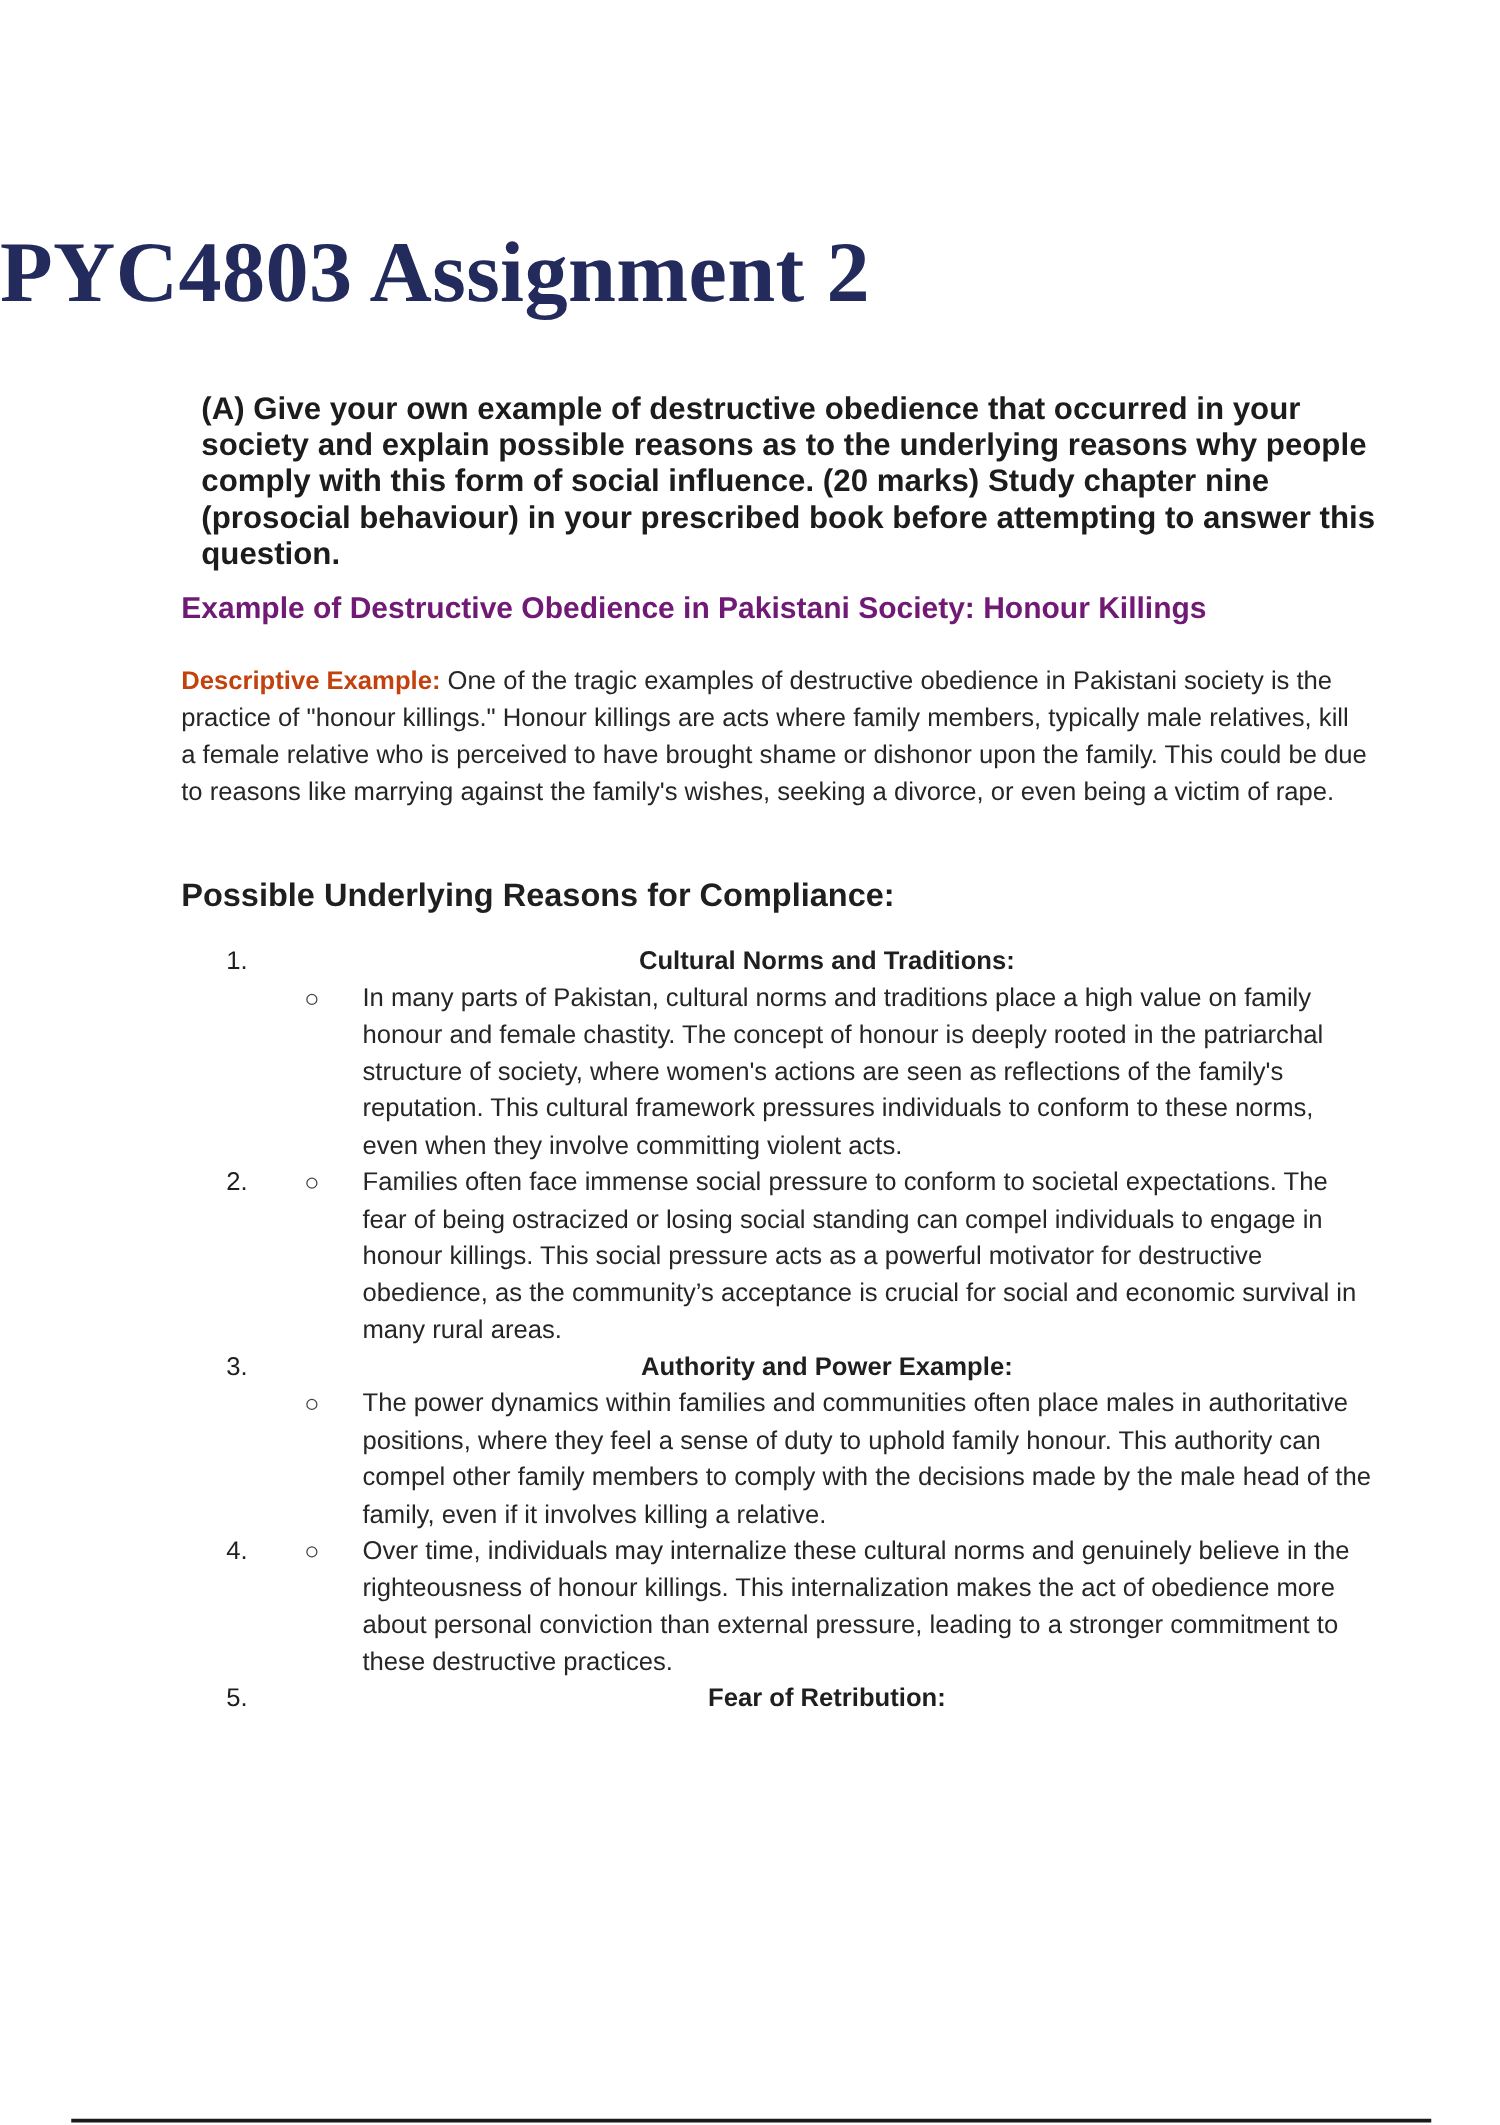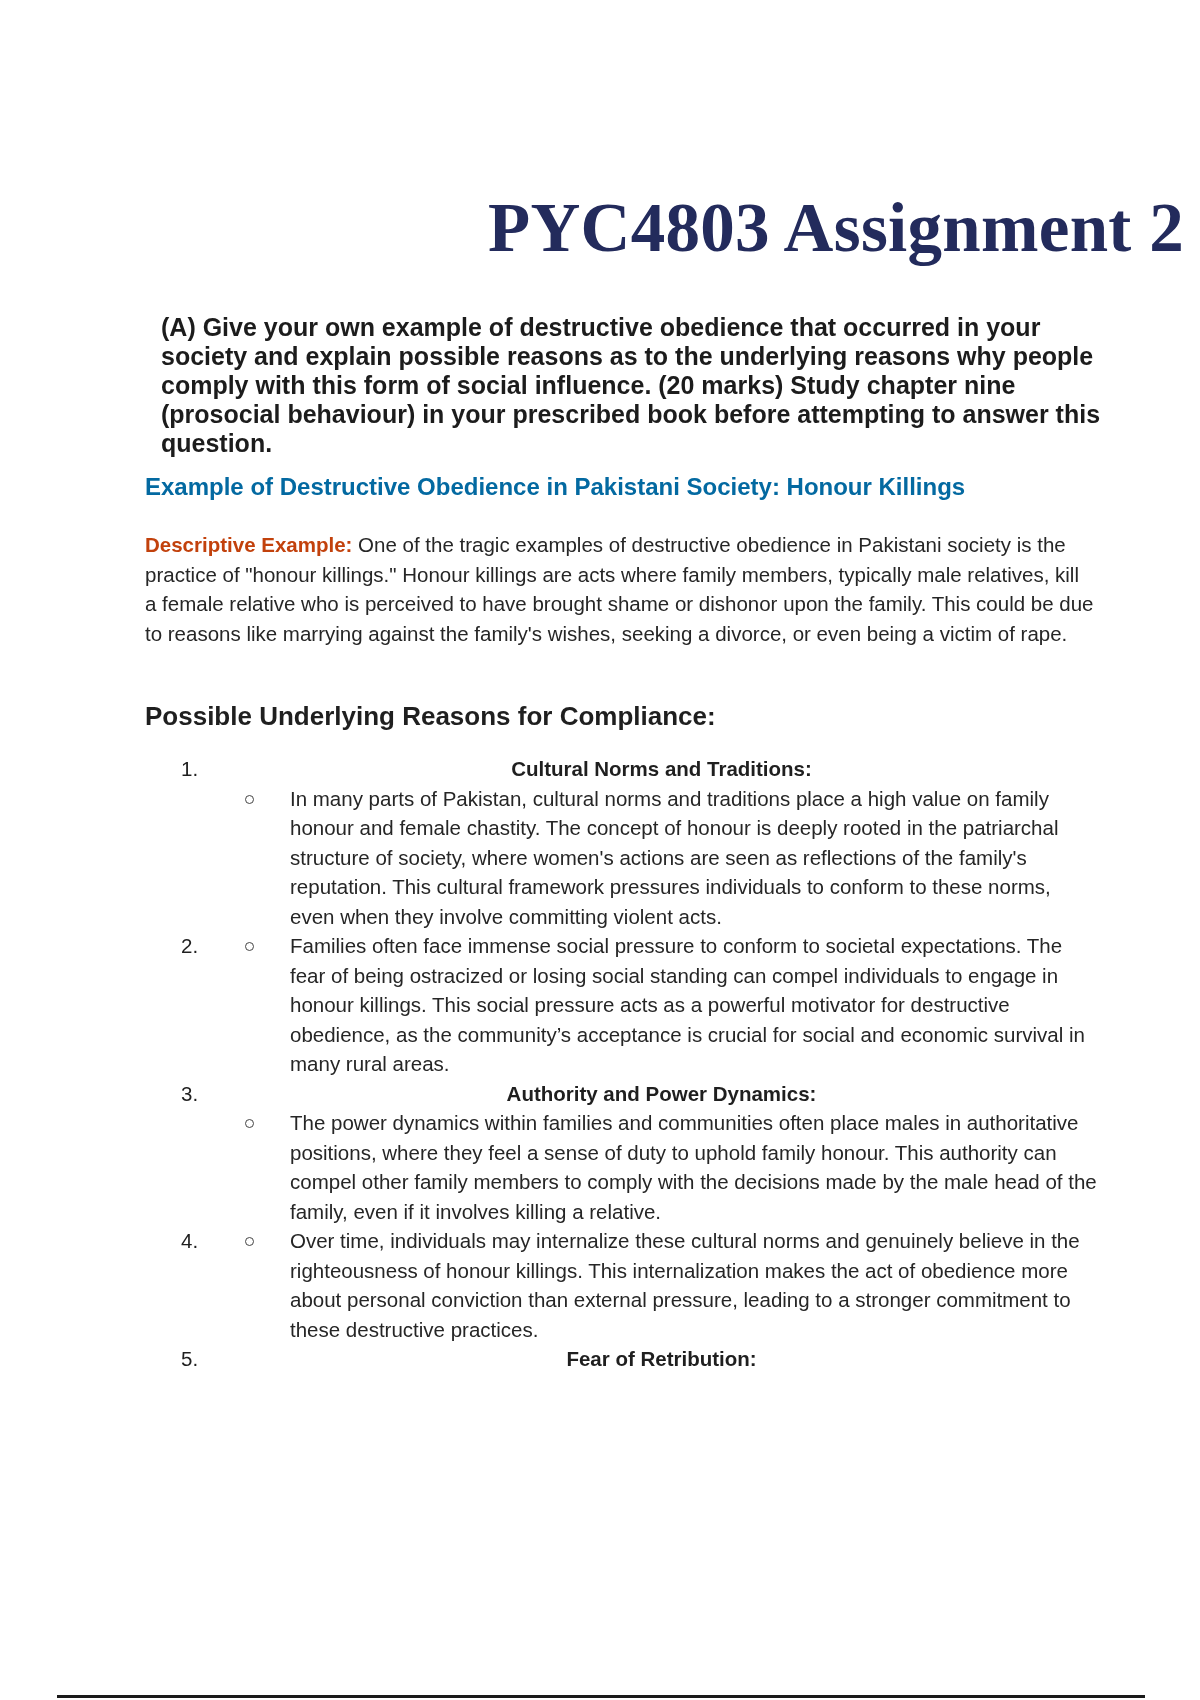--- a/index.html
+++ b/index.html
@@ -1,24 +1,24 @@
 <!DOCTYPE html>
 <html><head>
 <meta charset="utf-8">
 <style>
   html, body { margin: 0; padding: 0; background: #ffffff; }
   body { width: 1200px; height: 1700px; position: relative; overflow: hidden;
          font-family: "Liberation Sans", sans-serif; color: #1f1f1f; }
-  .title { position: absolute; top: 188px; left: 0; width: 1184px; text-align: right;
+  .title { position: absolute; top: 178px; left: 0; width: 1184px; text-align: left;
            font-family: "Liberation Serif", serif; font-weight: bold; font-size: 69px;
            color: #232b5c; letter-spacing: 0.3px; margin: 0; line-height: 80px; }
   .question { position: absolute; top: 297px; left: 145px; width: 945px;
               font-weight: bold; font-size: 25px; line-height: 29px; color: #1c1c1c; margin: 16px; }
   .heading { position: absolute; top: 470px; left: 145px; width: 960px;
-             font-weight: bold; font-size: 24px; line-height: 34px; margin: 0; color: #0369a1; }
+             font-weight: bold; font-size: 24px; line-height: 34px; margin: 0; color: #701a75; }
   .para { position: absolute; top: 530px; left: 145px; width: 950px;
           font-size: 20.5px; line-height: 29.5px; margin: 0; color: #262626; }
   .para b { color: #c2410c; }
   .subhead { position: absolute; top: 702px; left: 145px; font-weight: bold; font-size: 26px;
              line-height: 29px; margin: 0; }
   .list { position: absolute; top: 754px; left: 145px; width: 960px; margin: 0; padding: 0; list-style: none; }
   .list li.item { position: relative; padding-left: 73px; }
   .num { position: absolute; left: 36px; top: 0; font-size: 20.5px; line-height: 29.5px; }
   .item-title { font-weight: bold; font-size: 20.5px; line-height: 29.5px; display: block; text-align: center; }
   .sub { position: relative; padding-left: 72px; font-size: 20.5px; line-height: 29.5px; color: #262626; width: 808px; }
@@ -44,21 +44,21 @@
     <span class="num">1.</span>
     <span class="item-title">Cultural Norms and Traditions:</span>
     <div class="sub"><span class="bullet"></span><span>In many parts of Pakistan, cultural norms and traditions place a high value on family honour and female chastity. The concept of honour is deeply rooted in the patriarchal structure of society, where women's actions are seen as reflections of the family's reputation. This cultural framework pressures individuals to conform to these norms, even when they involve committing violent acts.</span></div>
   </li>
   <li class="item">
     <span class="num">2.</span>
     <div class="sub"><span class="bullet"></span><span>Families often face immense social pressure to conform to societal expectations. The fear of being ostracized or losing social standing can compel individuals to engage in honour killings. This social pressure acts as a powerful motivator for destructive obedience, as the community’s acceptance is crucial for social and economic survival in many rural areas.</span></div>
   </li>
   <li class="item">
     <span class="num">3.</span>
-    <span class="item-title">Authority and Power Dynamics:</span>
+    <span class="item-title">Authority and Power Example:</span>
     <div class="sub"><span class="bullet"></span><span>The power dynamics within families and communities often place males in authoritative positions, where they feel a sense of duty to uphold family honour. This authority can compel other family members to comply with the decisions made by the male head of the family, even if it involves killing a relative.</span></div>
   </li>
   <li class="item">
     <span class="num">4.</span>
     <div class="sub"><span class="bullet"></span><span>Over time, individuals may internalize these cultural norms and genuinely believe in the righteousness of honour killings. This internalization makes the act of obedience more about personal conviction than external pressure, leading to a stronger commitment to these destructive practices.</span></div>
   </li>
   <li class="item">
     <span class="num">5.</span>
     <span class="item-title">Fear of Retribution:</span>
   </li>

